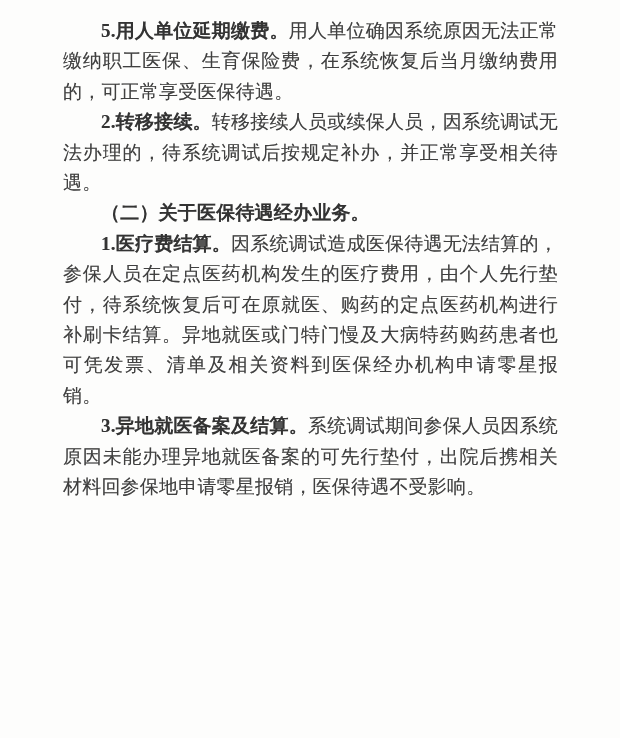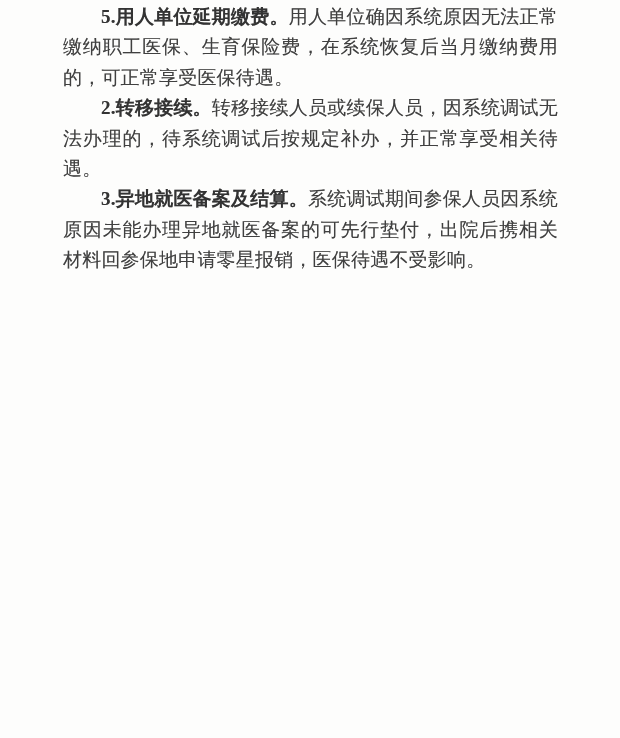--- a/index.html
+++ b/index.html
@@ -9,21 +9,21 @@
   body {
     width: 620px;
     height: 738px;
     background: #fdfdfc;
     overflow: hidden;
   }
   .page {
     box-sizing: border-box;
     width: 620px;
     height: 738px;
-    padding: 2px 62px 0 63px;
+    padding: 16px 62px 0 63px;
     font-family: "Liberation Serif", "DejaVu Serif", serif;
     font-size: 19px;
     line-height: 30.4px;
     color: #404040;
     text-align: justify;
     text-justify: inter-ideograph;
     letter-spacing: 0.2px;
   }
   .para {
     margin: 0;
@@ -46,18 +46,20 @@
 <body>
 
 <div class="page">
 
   <p class="para"><span class="lead">5.用人单位延期缴费。</span><span class="body-text">用人单位确因系统原因无法正常缴纳职工医保、生育保险费，在系统恢复后当月缴纳费用的，可正常享受医保待遇。</span></p>
 
   <p class="para"><span class="lead">2.转移接续。</span><span class="body-text">转移接续人员或续保人员，因系统调试无法办理的，待系统调试后按规定补办，并正常享受相关待遇。</span></p>
 
 
 
+  <p class="para"><span class="lead">（二）关于医保待遇经办业务。</span><span class="body-text"></span></p>
 
+  <p class="para"><span class="lead">1.医疗费结算。</span><span class="body-text">因系统调试造成医保待遇无法结算的，参保人员在定点医药机构发生的医疗费用，由个人先行垫付，待系统恢复后可在原就医、购药的定点医药机构进行补刷卡结算。异地就医或门特门慢及大病特药购药患者也可凭发票、清单及相关资料到医保经办机构申请零星报销。</span></p>
 
 
   <p class="para"><span class="lead">3.异地就医备案及结算。</span><span class="body-text">系统调试期间参保人员因系统原因未能办理异地就医备案的可先行垫付，出院后携相关材料回参保地申请零星报销，医保待遇不受影响。</span></p>
 
 </div>
 
 </body></html>

